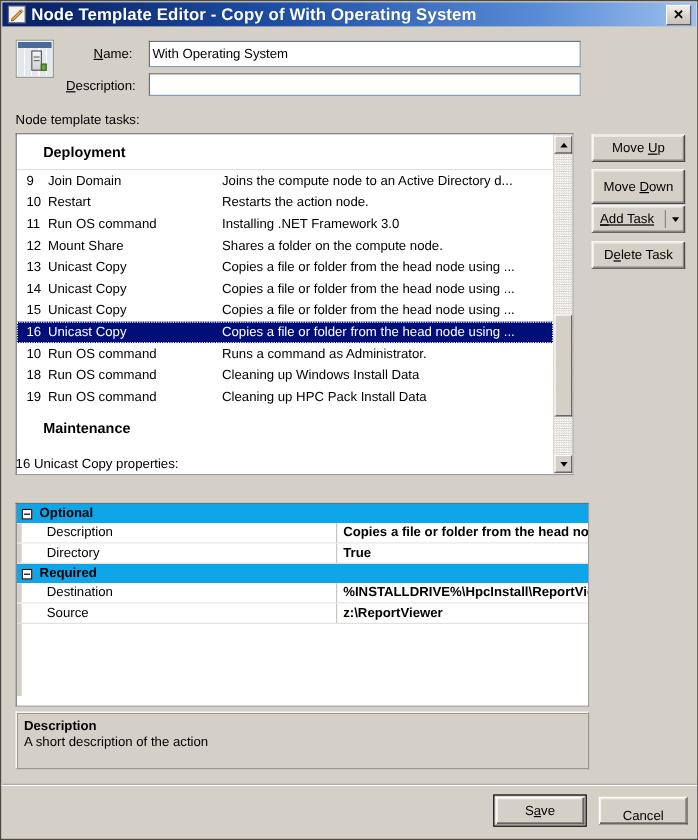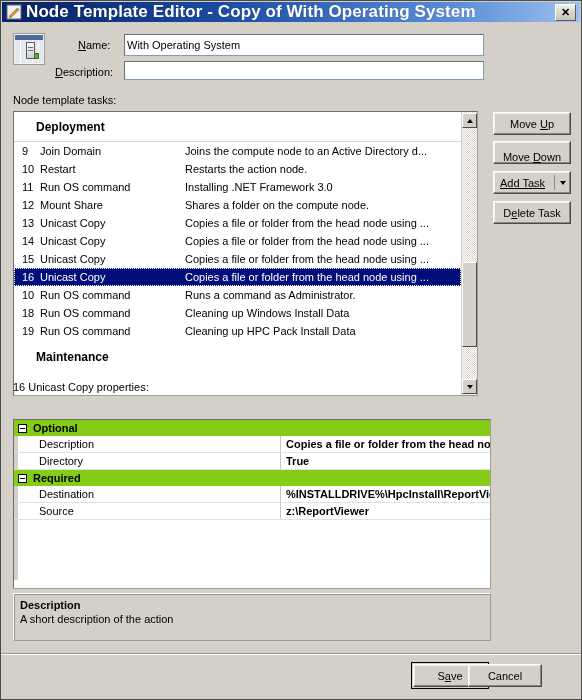--- a/index.html
+++ b/index.html
@@ -37,21 +37,21 @@
   }
   #titlebar .t-icon {
     width: 16px; height: 16px;
     margin: 0 4px 0 2px;
     flex: 0 0 auto;
     position: relative;
   }
   #titlebar .t-title {
     color: #ffffff;
     font-weight: bold;
-    font-size: 17px;
+    font-size: 14px;
     letter-spacing: 0.1px;
     white-space: nowrap;
     flex: 1 1 auto;
     text-shadow: 0 0 1px rgba(0,0,0,.3);
   }
   #closebtn {
     width: 21px; height: 17px;
     background: linear-gradient(to bottom, #f0f0ea 0%, #dad6cd 50%, #c8c3b8 100%);
     border: 1px solid #5c5c5c;
     border-top-color: #ffffff;
@@ -288,21 +288,21 @@
     overflow: hidden;
   }
   .prow {
     display: flex;
     height: 16px;
     line-height: 16px;
     font-size: 11px;
     position: relative;
   }
   .prow.cat {
-    background: #84cc16;
+    background: #0ea5e9;
     font-weight: bold;
     align-items: center;
     padding-left: 4px;
   }
   .prow.cat .expander {
     width: 9px; height: 9px;
     border: 1px solid #000;
     background: #ffffff;
     box-sizing: border-box;
     margin-right: 6px;
@@ -467,21 +467,21 @@
       <div class="sthumb"></div>
       <div class="sbtn down">
           <i class="arrow-d"></i>
         </div>
     </div>
   </div>
 
   <div class="btn" style="left:492px; top:111px; width:78px; height:23px;">
     <span><span>Move </span><u>U</u><span>p</span></span>
   </div>
-  <div class="btn" style="left:492px; top:140px; width:78px; height:23px;align-items:flex-end;">
+  <div class="btn" style="left:492px; top:140px; width:78px; height:29px;">
     <span><span>Move </span><u>D</u><span>own</span></span>
   </div>
   <div class="btn split" style="left:492px; top:170px; width:78px; height:23px;">
     <span><u>A</u><span>dd Task</span></span>
     <i class="divider"></i>
     <i class="caret"></i>
   </div>
   <div class="btn" style="left:492px; top:200px; width:78px; height:23px;">
     <span><span>D</span><u>e</u><span>lete Task</span></span>
   </div>
@@ -522,17 +522,17 @@
 
   <div id="descpane">
     <div class="dh">Description</div>
     <div class="db">A short description of the action</div>
   </div>
 
   <div class="sep" style="top:652px;"></div>
   <div class="btn" id="savebtn" style="left:412px; top:663px; width:74px; height:23px;">
     <span><span>S</span><u>a</u><span>ve</span></span>
   </div>
-  <div class="btn" style="left:467px; top:663px; width:74px; height:23px;">
+  <div class="btn" style="left:498px; top:663px; width:74px; height:23px;align-items:flex-end;">
     <span>Cancel</span>
   </div>
 
 </div>
 
 </body></html>

